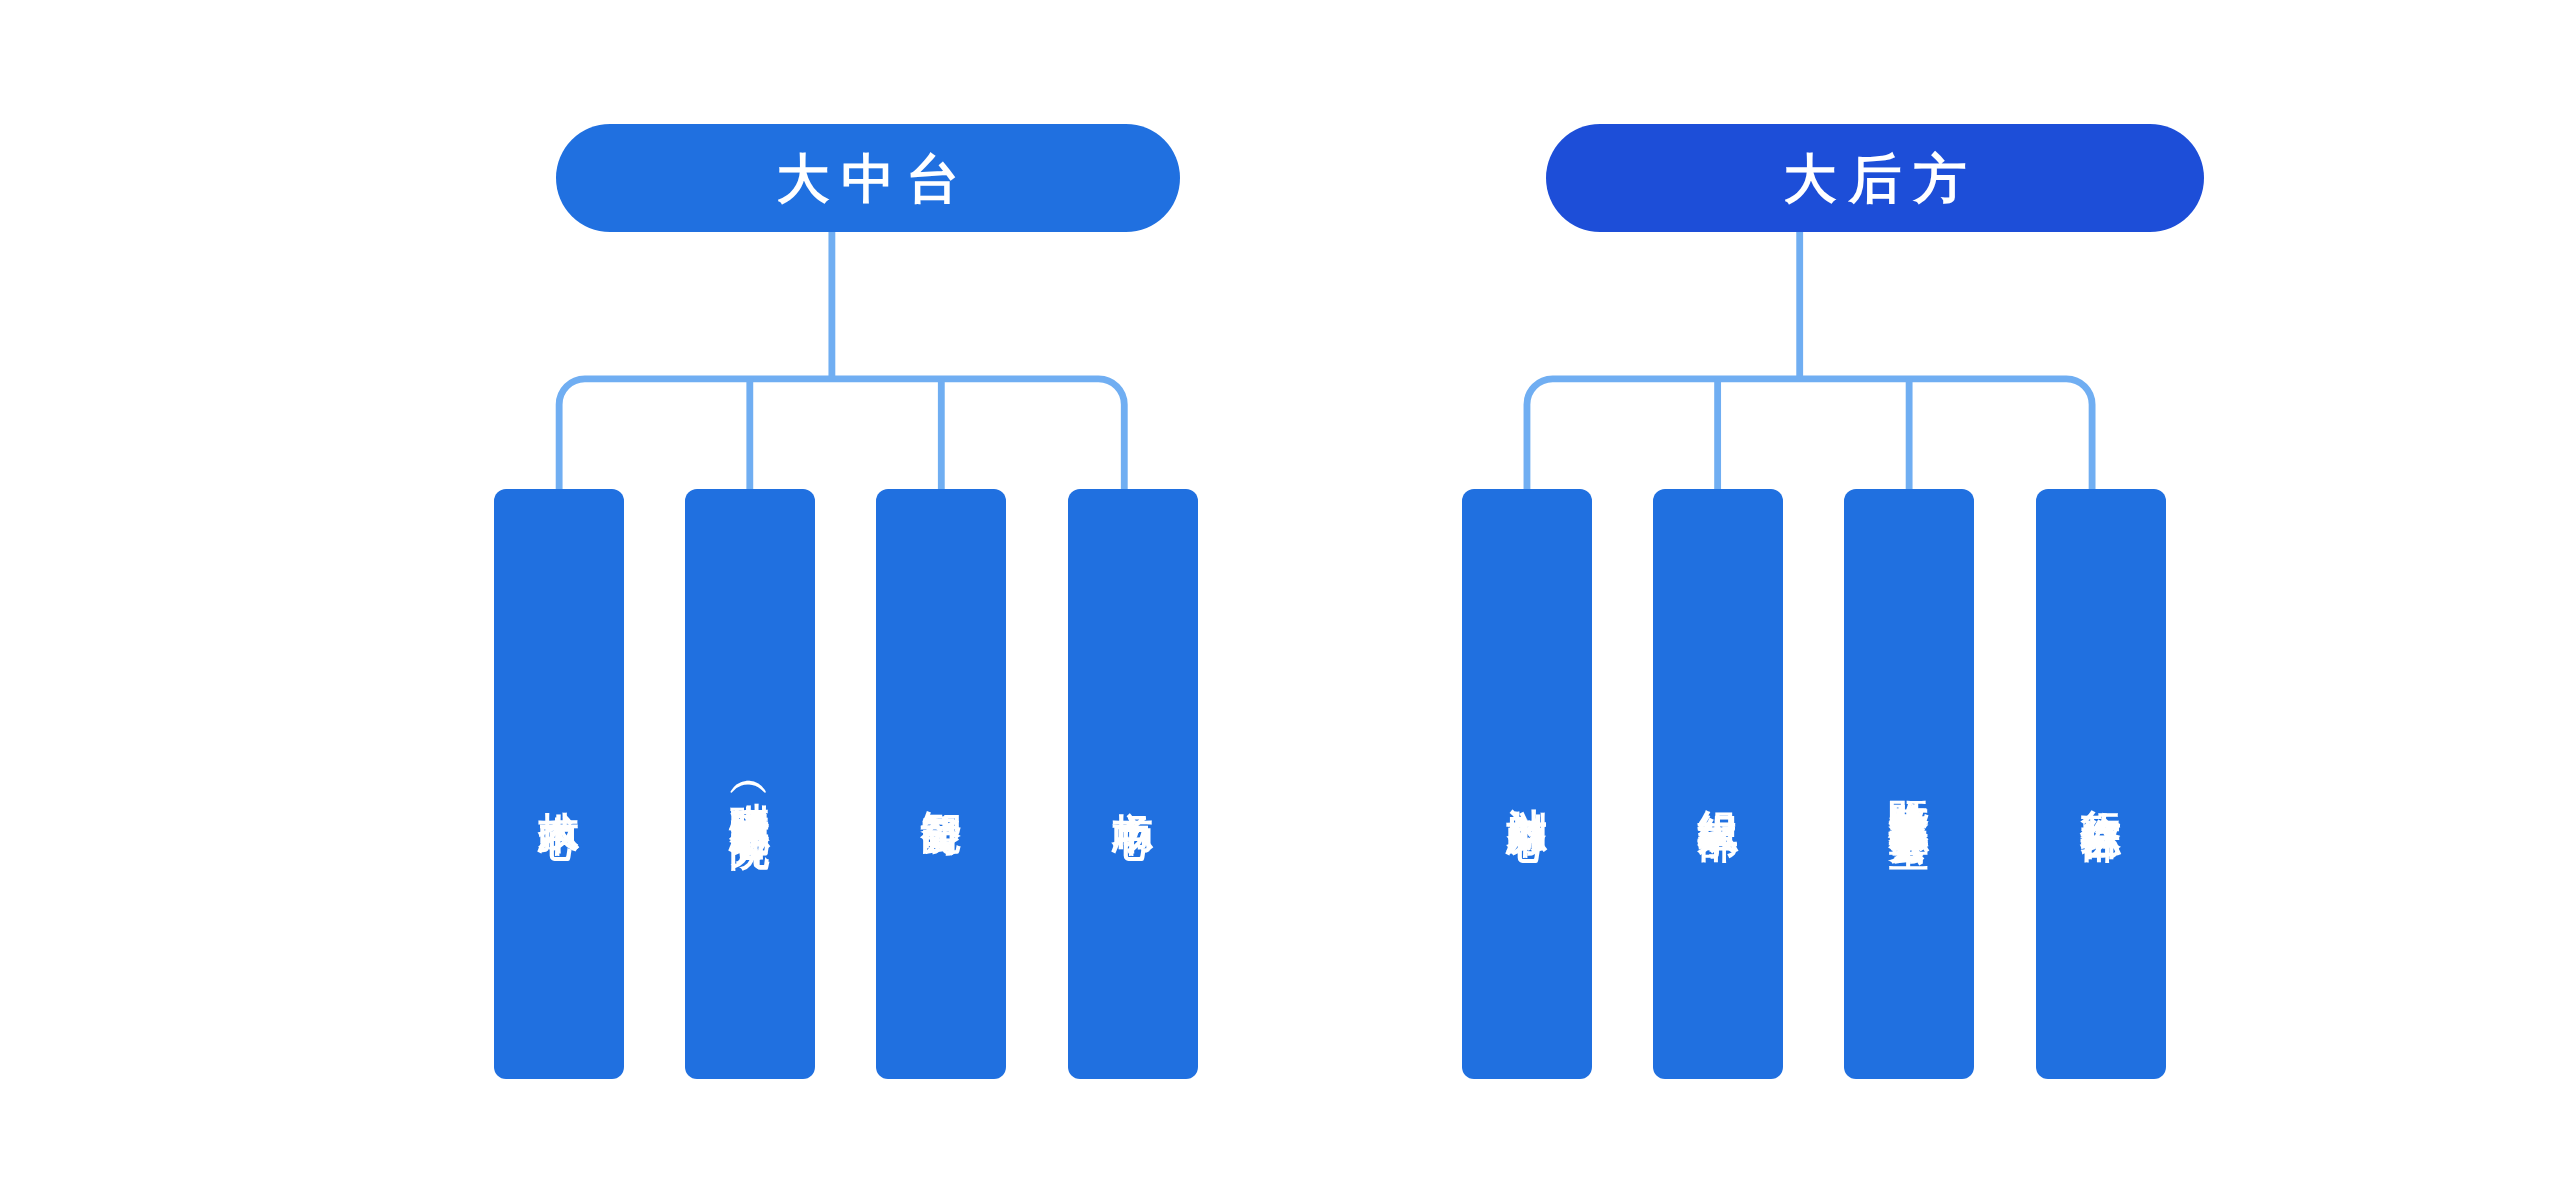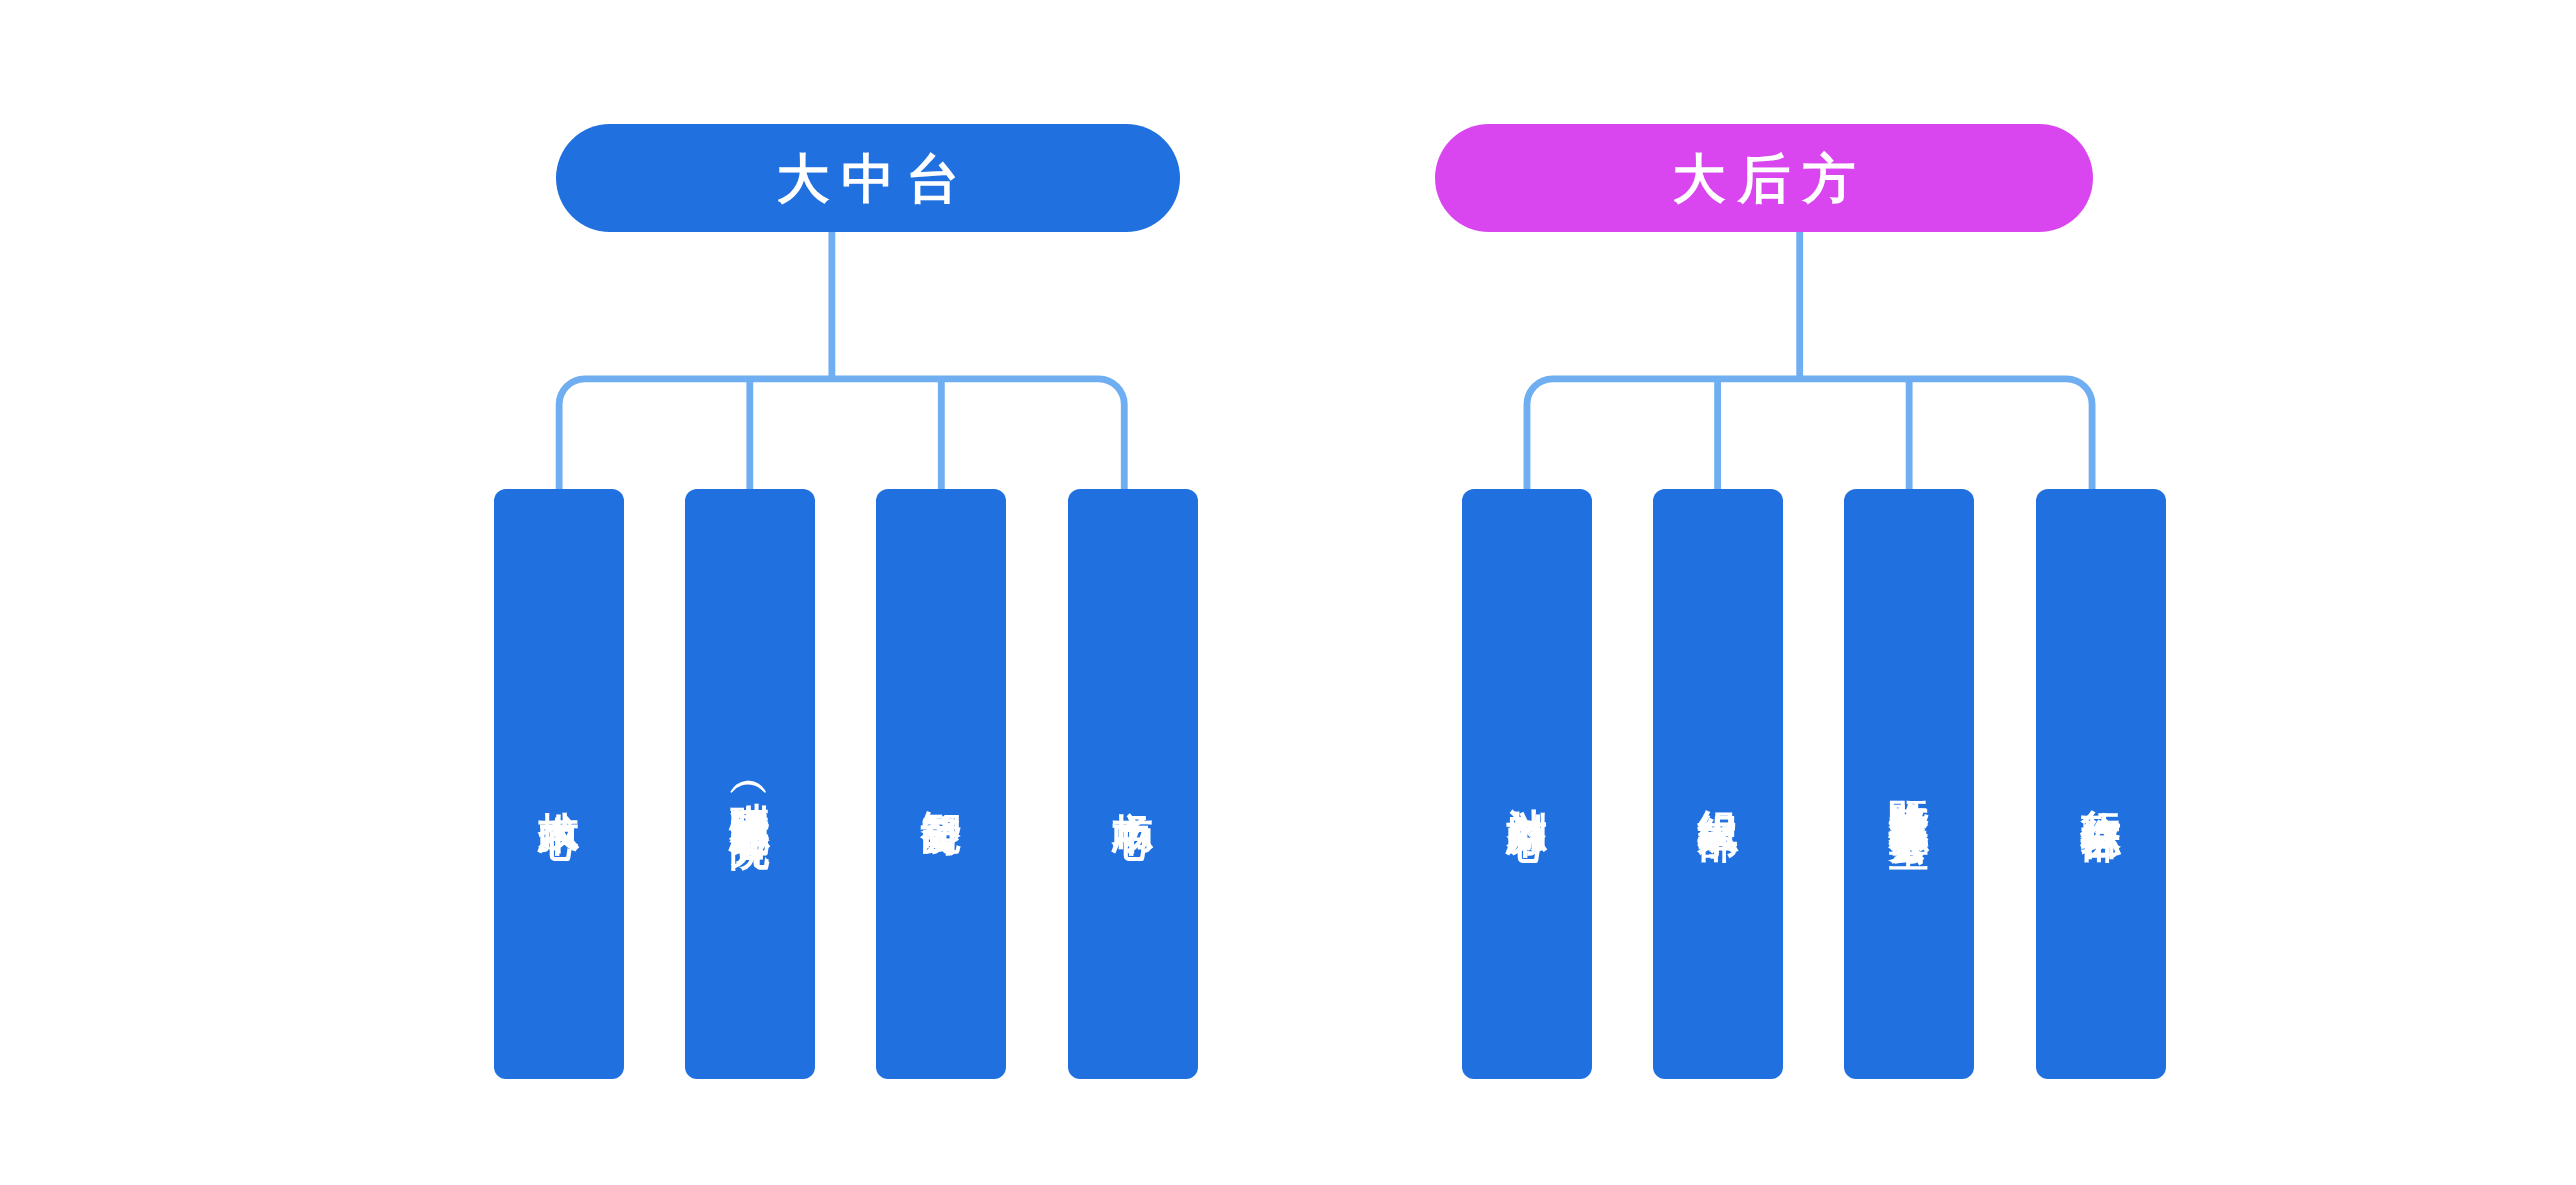--- a/index.html
+++ b/index.html
@@ -121,21 +121,21 @@
   </div>
 
   <div class="node-box" style="left: 876px; top: 489px; width: 130px; height: 590px; background: rgb(32, 112, 224);">
     <span class="node-label" style="color: rgb(255, 255, 255);">智能公司</span>
   </div>
 
   <div class="node-box" style="left: 1068px; top: 489px; width: 130px; height: 590px; background: rgb(32, 112, 224);">
     <span class="node-label" style="color: rgb(255, 255, 255);">市场中心</span>
   </div>
 
-  <div class="group-pill" style="left: 1435px; top: 124px; width: 658px; height: 108px; background: #d946ef;">
+  <div class="group-pill" style="left: 1546px; top: 124px; width: 658px; height: 108px; background: #1d4ed8;">
     <span class="pill-label" style="color: rgb(255, 255, 255);">大后方</span>
   </div>
 
   <div class="node-box" style="left: 1462px; top: 489px; width: 130px; height: 590px; background: rgb(32, 112, 224);">
     <span class="node-label" style="color: rgb(255, 255, 255);">计划财务中心</span>
   </div>
 
   <div class="node-box" style="left: 1653px; top: 489px; width: 130px; height: 590px; background: rgb(32, 112, 224);">
     <span class="node-label" style="color: rgb(255, 255, 255);">组织人事部</span>
   </div>

